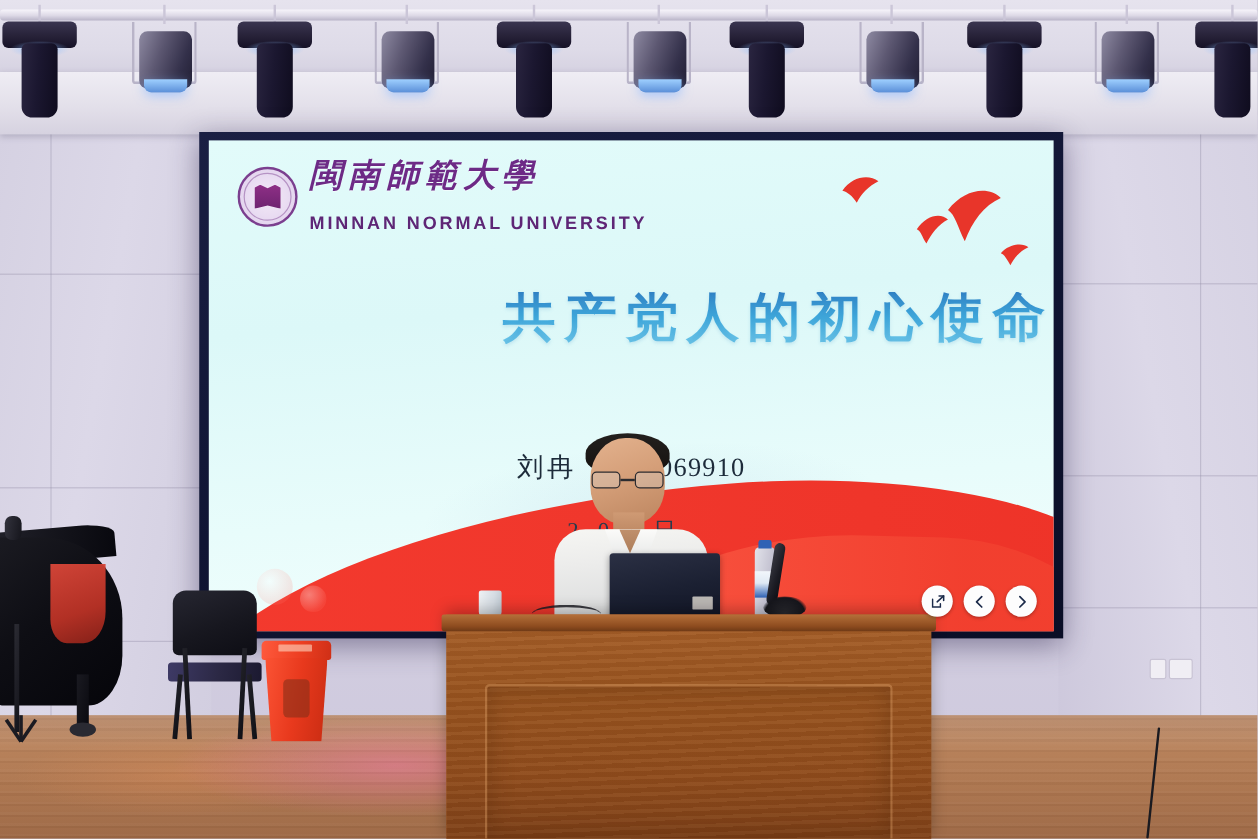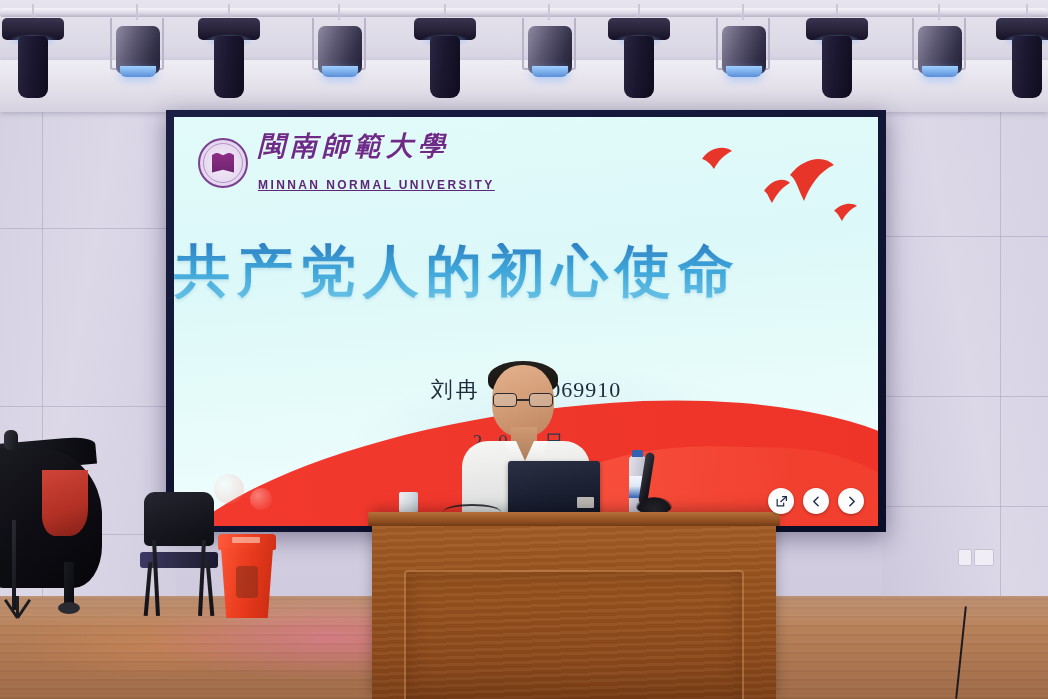--- a/index.html
+++ b/index.html
@@ -151,36 +151,35 @@
   .emblem-ring {
     position: absolute; inset: 3px; border-radius: 50%; border: 1px solid rgba(123,63,143,.45);
   }
   .univ-block { display: flex; flex-direction: column; gap: 18px; }
   .univ-cn {
     font-family: "Liberation Serif", serif; font-size: 27px; font-weight: 700;
     color: #6d2a86; letter-spacing: 5px; font-style: italic; line-height: 1;
     white-space: nowrap; text-shadow: 0 1px 0 rgba(255,255,255,.5);
   }
   .univ-en {
-    font-size: 12px; font-weight: 700; color: #5e2676; letter-spacing: 2.4px;
+    font-size: 15px; font-weight: 700; color: #5e2676; letter-spacing: 2.4px;
     white-space: nowrap;
-    text-decoration: underline;
   }
   .course-tag {
     font-family: "Liberation Serif", serif; font-size: 14.5px; color: #8b4fa8;
     letter-spacing: 1px; white-space: nowrap; margin-left: 14px; align-self: center;
     padding-top: 8px;
   }
 
   .birds { position: absolute; right: 14px; top: 22px; width: 170px; height: 90px; }
   .bird { position: absolute; fill: #e8352a; }
 
   .slide-title {
-    position: absolute; left: 0; right: 0; top: 126px; text-align: left;
-    font-family: "Liberation Serif", serif; font-size: 56px; font-weight: 700;
+    position: absolute; left: 0; right: 0; top: 126px; text-align: right;
+    font-family: "Liberation Serif", serif; font-size: 44px; font-weight: 700;
     letter-spacing: 7px; line-height: 1;
     color: #3ba3d8;
     background: linear-gradient(180deg,#2f7fc4 0%,#3fa9dd 48%,#6fc8ea 100%);
     -webkit-background-clip: text; background-clip: text;
     -webkit-text-fill-color: transparent;
     text-shadow: 0 2px 3px rgba(60,150,200,.18);
   }
   .slide-presenter {
     position: absolute; left: 0; right: 0; top: 258px; text-align: center;
     font-family: "Liberation Serif", serif; font-size: 22px; color: #1d2b3a;

